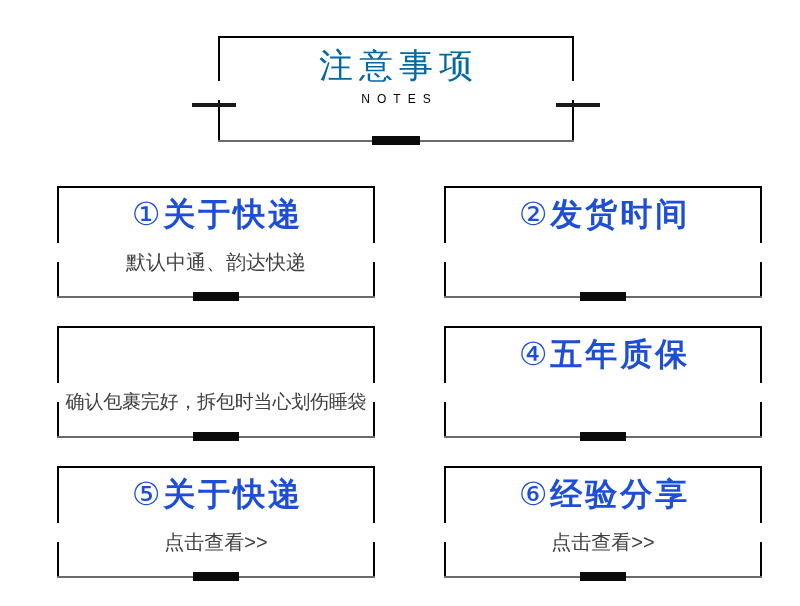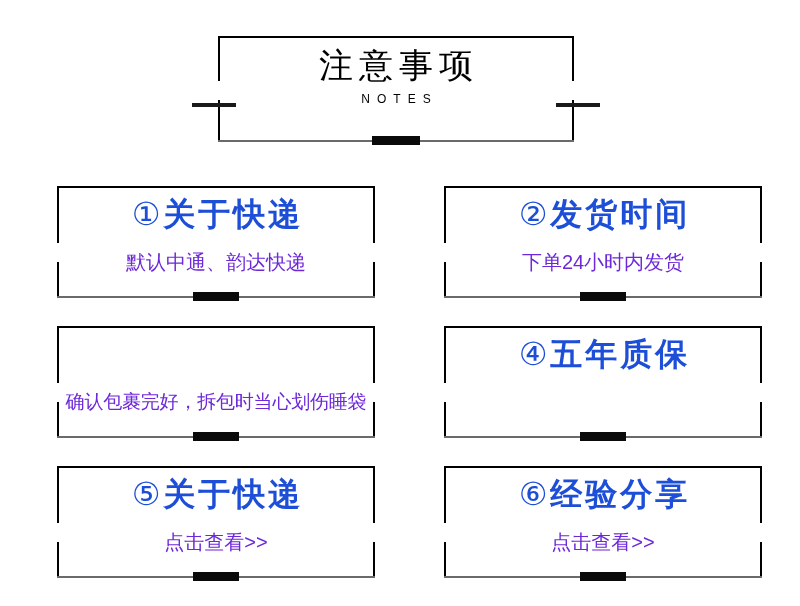--- a/index.html
+++ b/index.html
@@ -82,21 +82,21 @@
     position: absolute;
     left: 0;
     top: 8px;
     width: 356px;
     text-align: center;
     font-family: "Liberation Serif", "DejaVu Serif", serif;
     font-size: 34px;
     font-weight: 400;
     letter-spacing: 6px;
     text-indent: 6px;
-    color: #000000;
+    color: #0369a1;
     line-height: 44px;
     white-space: nowrap;
   }
   .hdr-sub {
     position: absolute;
     left: 0;
     top: 56px;
     width: 356px;
     text-align: center;
     font-size: 12px;
@@ -179,21 +179,21 @@
   }
   .cd-desc {
     position: absolute;
     left: 0;
     top: 62px;
     width: 318px;
     text-align: center;
     font-size: 20px;
     font-weight: 400;
     line-height: 28px;
-    color: #6d28d9;
+    color: #404040;
     white-space: nowrap;
   }
   
   .cd-desc.tight {
     font-size: 19px;
     letter-spacing: -0.2px;
   }
 </style>
 </head>
 <body>
@@ -235,21 +235,20 @@
     <div class="cd-top"></div>
     <div class="cd-v l up"></div>
     <div class="cd-v l dn"></div>
     <div class="cd-v r up"></div>
     <div class="cd-v r dn"></div>
     <div class="cd-bottom"></div>
     <div class="cd-tab"></div>
     <div class="cd-head">
       <span class="num">②</span><span>发货时间</span>
     </div>
-    <div class="cd-desc">下单24小时内发货</div>
   </div>
 
   <div class="card c-left r2">
     <div class="cd-top"></div>
     <div class="cd-v l up"></div>
     <div class="cd-v l dn"></div>
     <div class="cd-v r up"></div>
     <div class="cd-v r dn"></div>
     <div class="cd-bottom"></div>
     <div class="cd-tab"></div>

